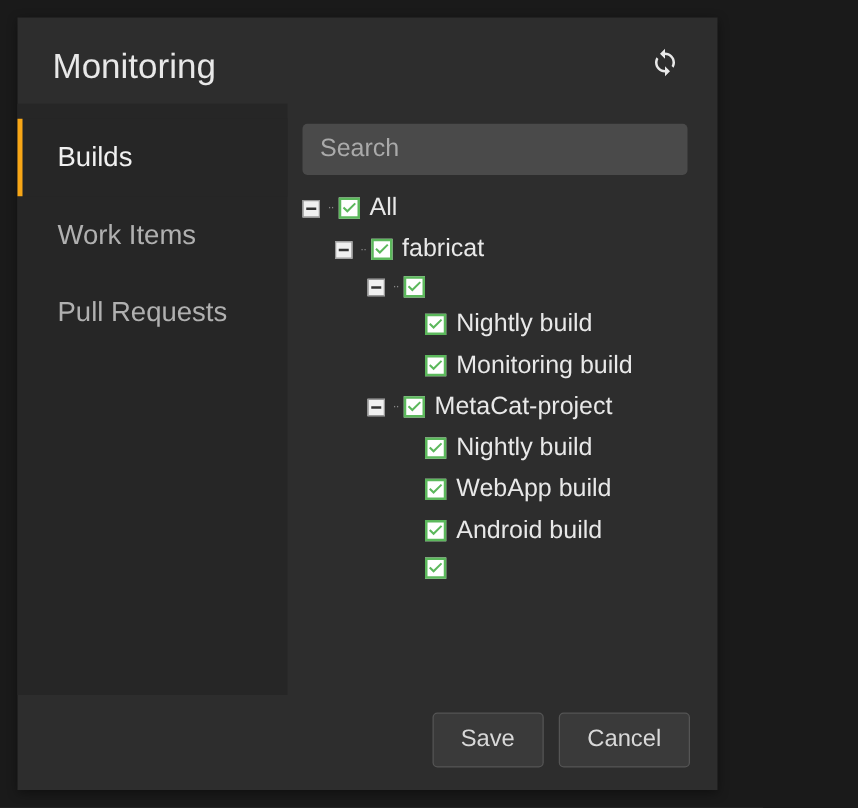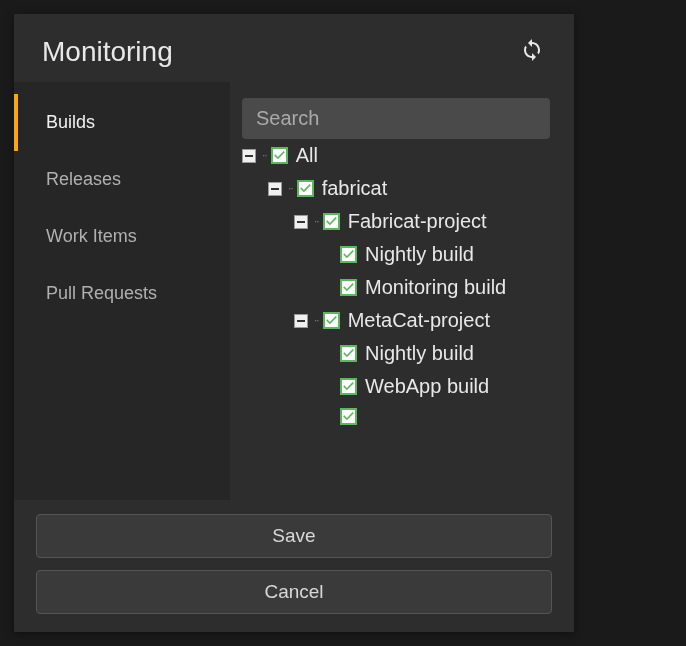--- a/index.html
+++ b/index.html
@@ -41,21 +41,21 @@
       min-height: 0;
     }
     .sidebar {
       width: 216px;
       background: #262626;
       padding-top: 12px;
     }
     .sidebar-item {
       padding: 18px 20px 18px 28px;
       color: #b0b0b0;
-      font-size: 18px;
+      font-size: 22px;
       cursor: pointer;
       border-left: 4px solid transparent;
     }
     .sidebar-item.active {
       border-left: 4px solid #f7a616;
       color: #f0f0f0;
       background: #262626;
     }
     .main {
       flex: 1;
@@ -63,20 +63,21 @@
       overflow: auto;
     }
     .search-input {
       width: 100%;
       background: #4a4a4a;
       border: none;
       border-radius: 4px;
       padding: 9px 14px;
       color: #e0e0e0;
       font-size: 20px;
+      margin-bottom: 10px;
     }
     .search-input::placeholder { color: #aaa; }
     .tree { color: #e8e8e8; font-size: 20px; }
     .tree-node { display: flex; align-items: center; padding: 5px 0; }
     .tree-children { padding-left: 26px; }
     .toggle {
       width: 14px;
       height: 14px;
       border: 1px solid #999;
       background: #f0f0f0;
@@ -118,21 +119,20 @@
       cursor: pointer;
       flex-shrink: 0;
     }
     .cb svg { display: block; }
     .node-label { white-space: nowrap; }
     .footer {
       display: flex;
       justify-content: flex-end;
       gap: 12px;
       padding: 14px 22px 18px;
-      flex-direction: column;
     }
     .btn {
       background: #3a3a3a;
       border: 1px solid #555;
       border-radius: 4px;
       color: #d8d8d8;
       font-size: 19px;
       padding: 10px 22px;
       cursor: pointer;
     }
@@ -147,23 +147,20 @@
       <svg width="24" height="24" viewBox="0 0 24 24" fill="currentColor">
         <path d="M12 4V1L8 5l4 4V6c3.31 0 6 2.69 6 6 0 1.01-.25 1.97-.7 2.8l1.46 1.46C19.54 15.03 20 13.57 20 12c0-4.42-3.58-8-8-8zm0 14c-3.31 0-6-2.69-6-6 0-1.01.25-1.97.7-2.8L5.24 7.74C4.46 8.97 4 10.43 4 12c0 4.42 3.58 8 8 8v3l4-4-4-4v3z"></path>
       </svg>
     </span>
   </div>
 
   <div class="body">
     <div class="sidebar">
       <div class="sidebar-item active">
         <span>Builds</span>
-      </div>
-      <div class="sidebar-item">
-        <span>Releases</span>
       </div>
       <div class="sidebar-item">
         <span>Work Items</span>
       </div>
       <div class="sidebar-item">
         <span>Pull Requests</span>
       </div>
     </div>
 
     <div class="main">
@@ -195,21 +192,20 @@
                 <div class="tree-children">
                   <div>
                     <div class="tree-node">
                       <span class="toggle"></span>
                       <span class="dots">··</span>
                       <span class="cb">
                         <svg width="13" height="13" viewBox="0 0 16 16">
                           <path fill="#5cb85c" d="M6 12.5L1.5 8l1.4-1.4L6 9.7l7.1-7.1L14.5 4z"></path>
                         </svg>
                       </span>
-                      <span class="node-label">Fabricat-project</span>
                     </div>
                     <div class="tree-children">
                       <div>
                         <div class="tree-node">
                           <span class="toggle-spacer"></span>
                           <span class="cb">
                             <svg width="13" height="13" viewBox="0 0 16 16">
                               <path fill="#5cb85c" d="M6 12.5L1.5 8l1.4-1.4L6 9.7l7.1-7.1L14.5 4z"></path>
                             </svg>
                           </span>
@@ -264,20 +260,31 @@
                         </div>
                       </div>
                       <div>
                         <div class="tree-node">
                           <span class="toggle-spacer"></span>
                           <span class="cb">
                             <svg width="13" height="13" viewBox="0 0 16 16">
                               <path fill="#5cb85c" d="M6 12.5L1.5 8l1.4-1.4L6 9.7l7.1-7.1L14.5 4z"></path>
                             </svg>
                           </span>
+                          <span class="node-label">Android build</span>
+                        </div>
+                      </div>
+                      <div>
+                        <div class="tree-node">
+                          <span class="toggle-spacer"></span>
+                          <span class="cb">
+                            <svg width="13" height="13" viewBox="0 0 16 16">
+                              <path fill="#5cb85c" d="M6 12.5L1.5 8l1.4-1.4L6 9.7l7.1-7.1L14.5 4z"></path>
+                            </svg>
+                          </span>
                         </div>
                       </div>
                     </div>
                   </div>
                 </div>
               </div>
             </div>
           </div>
         </div>
     </div>

